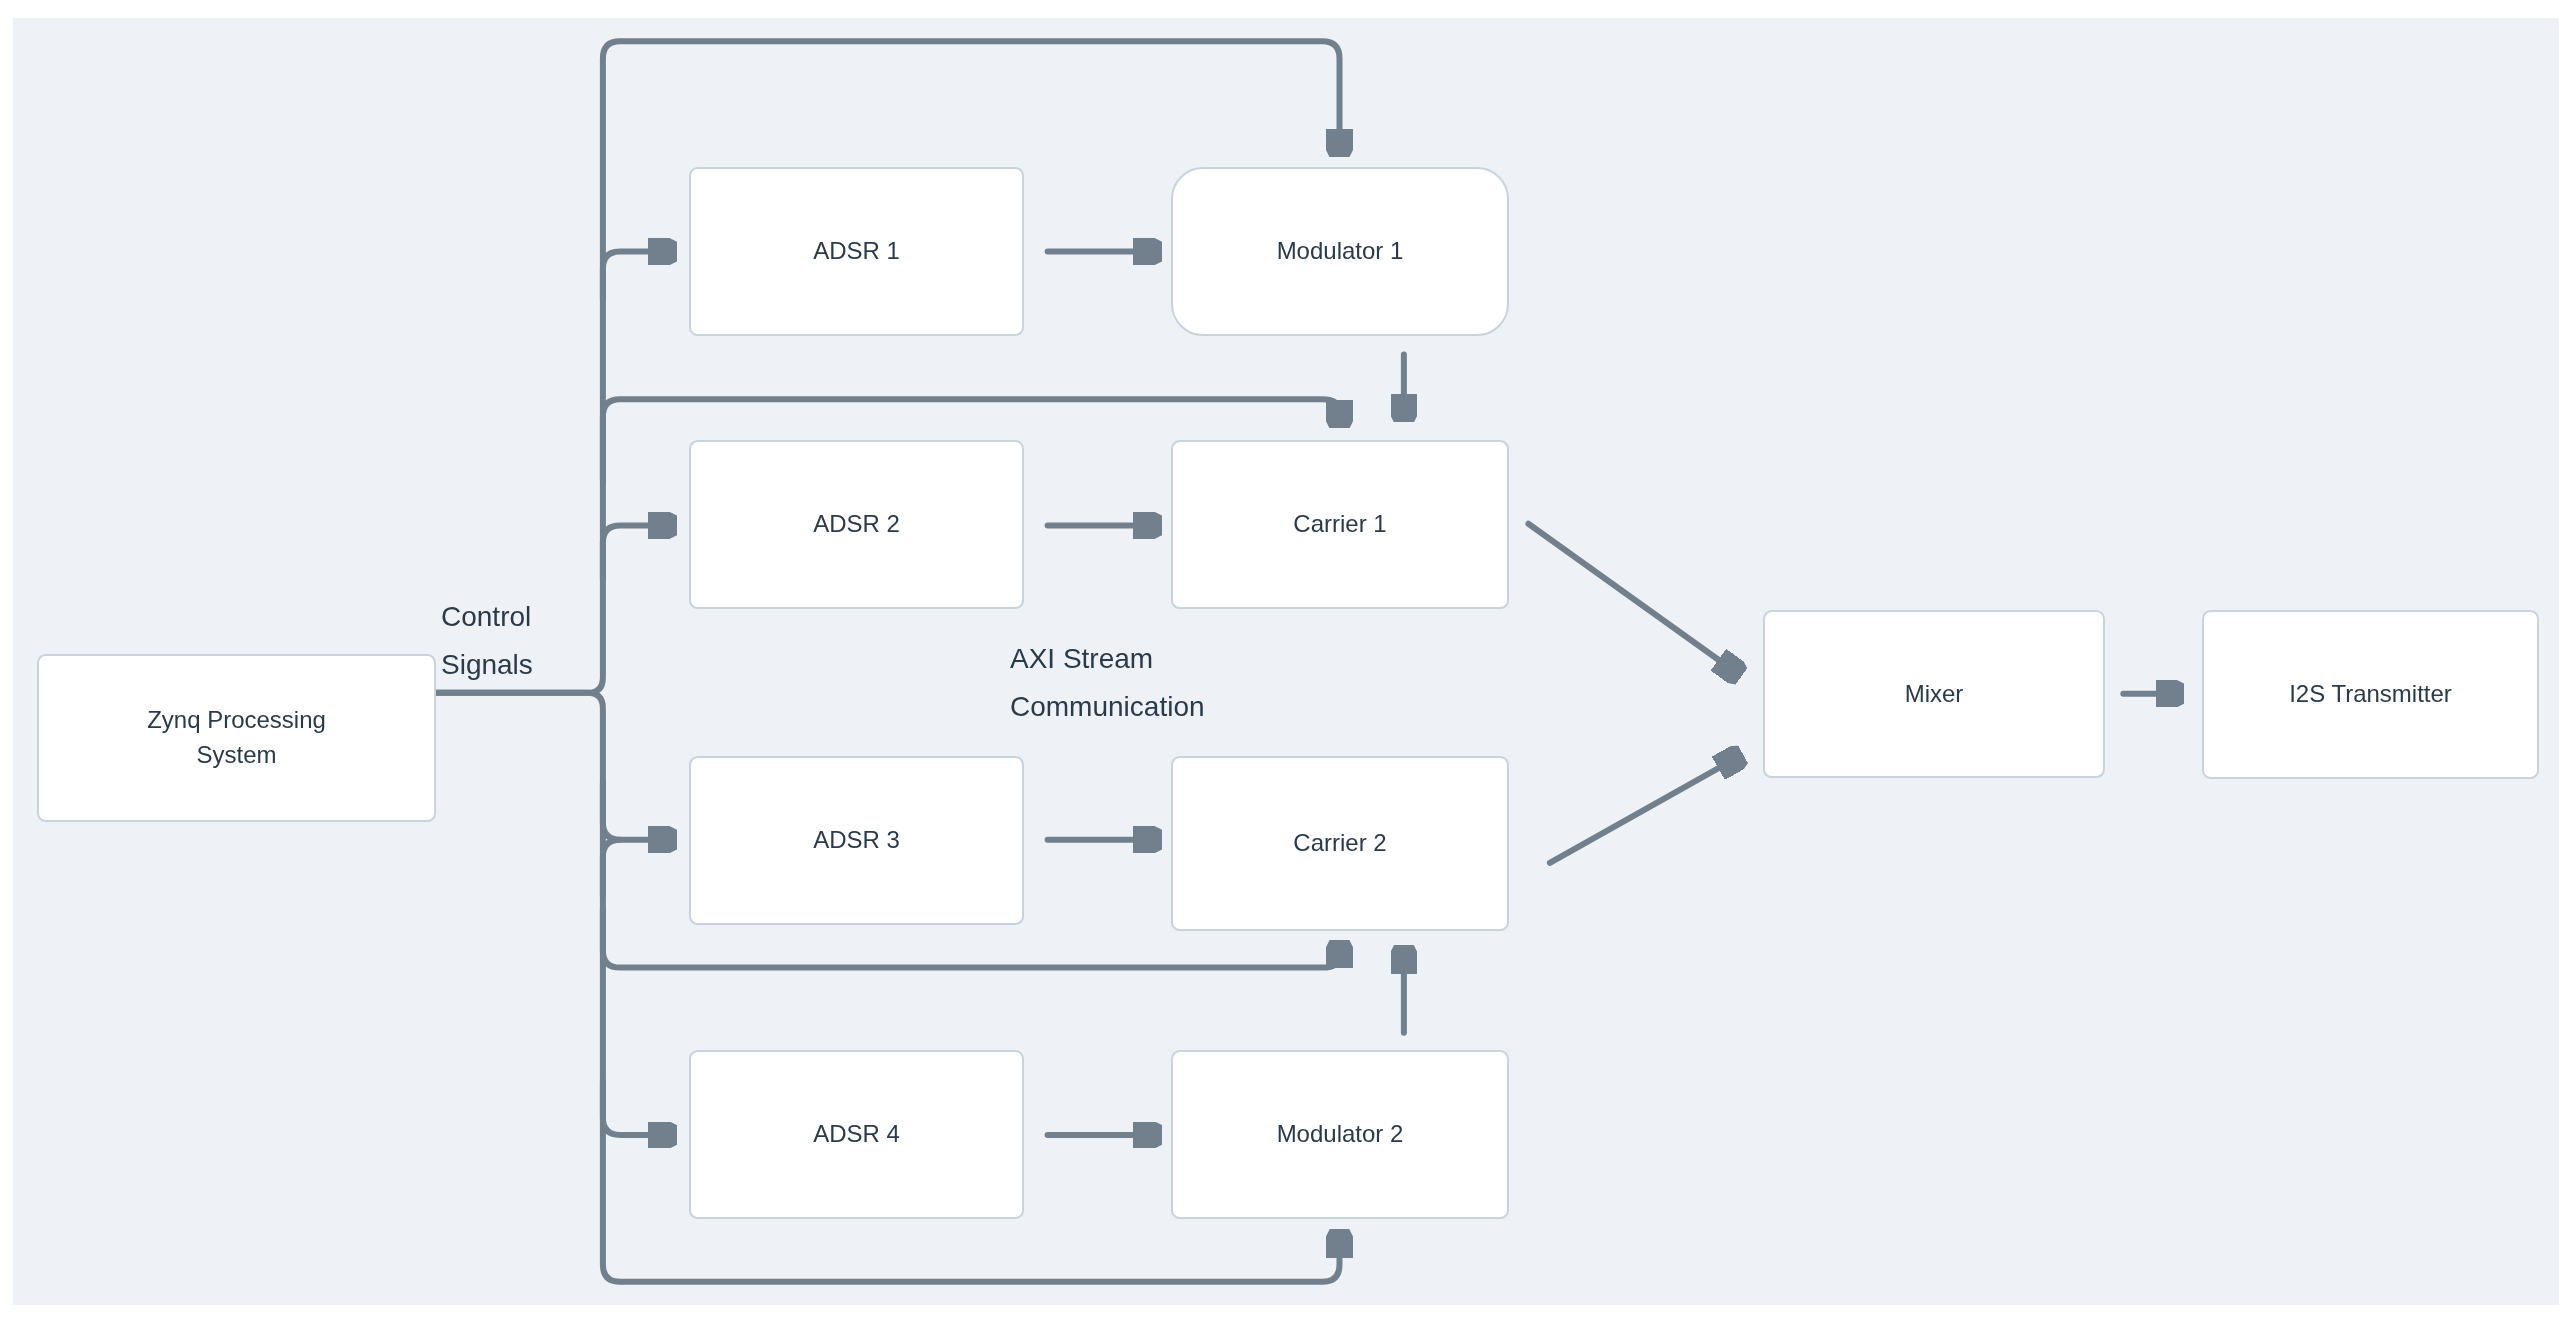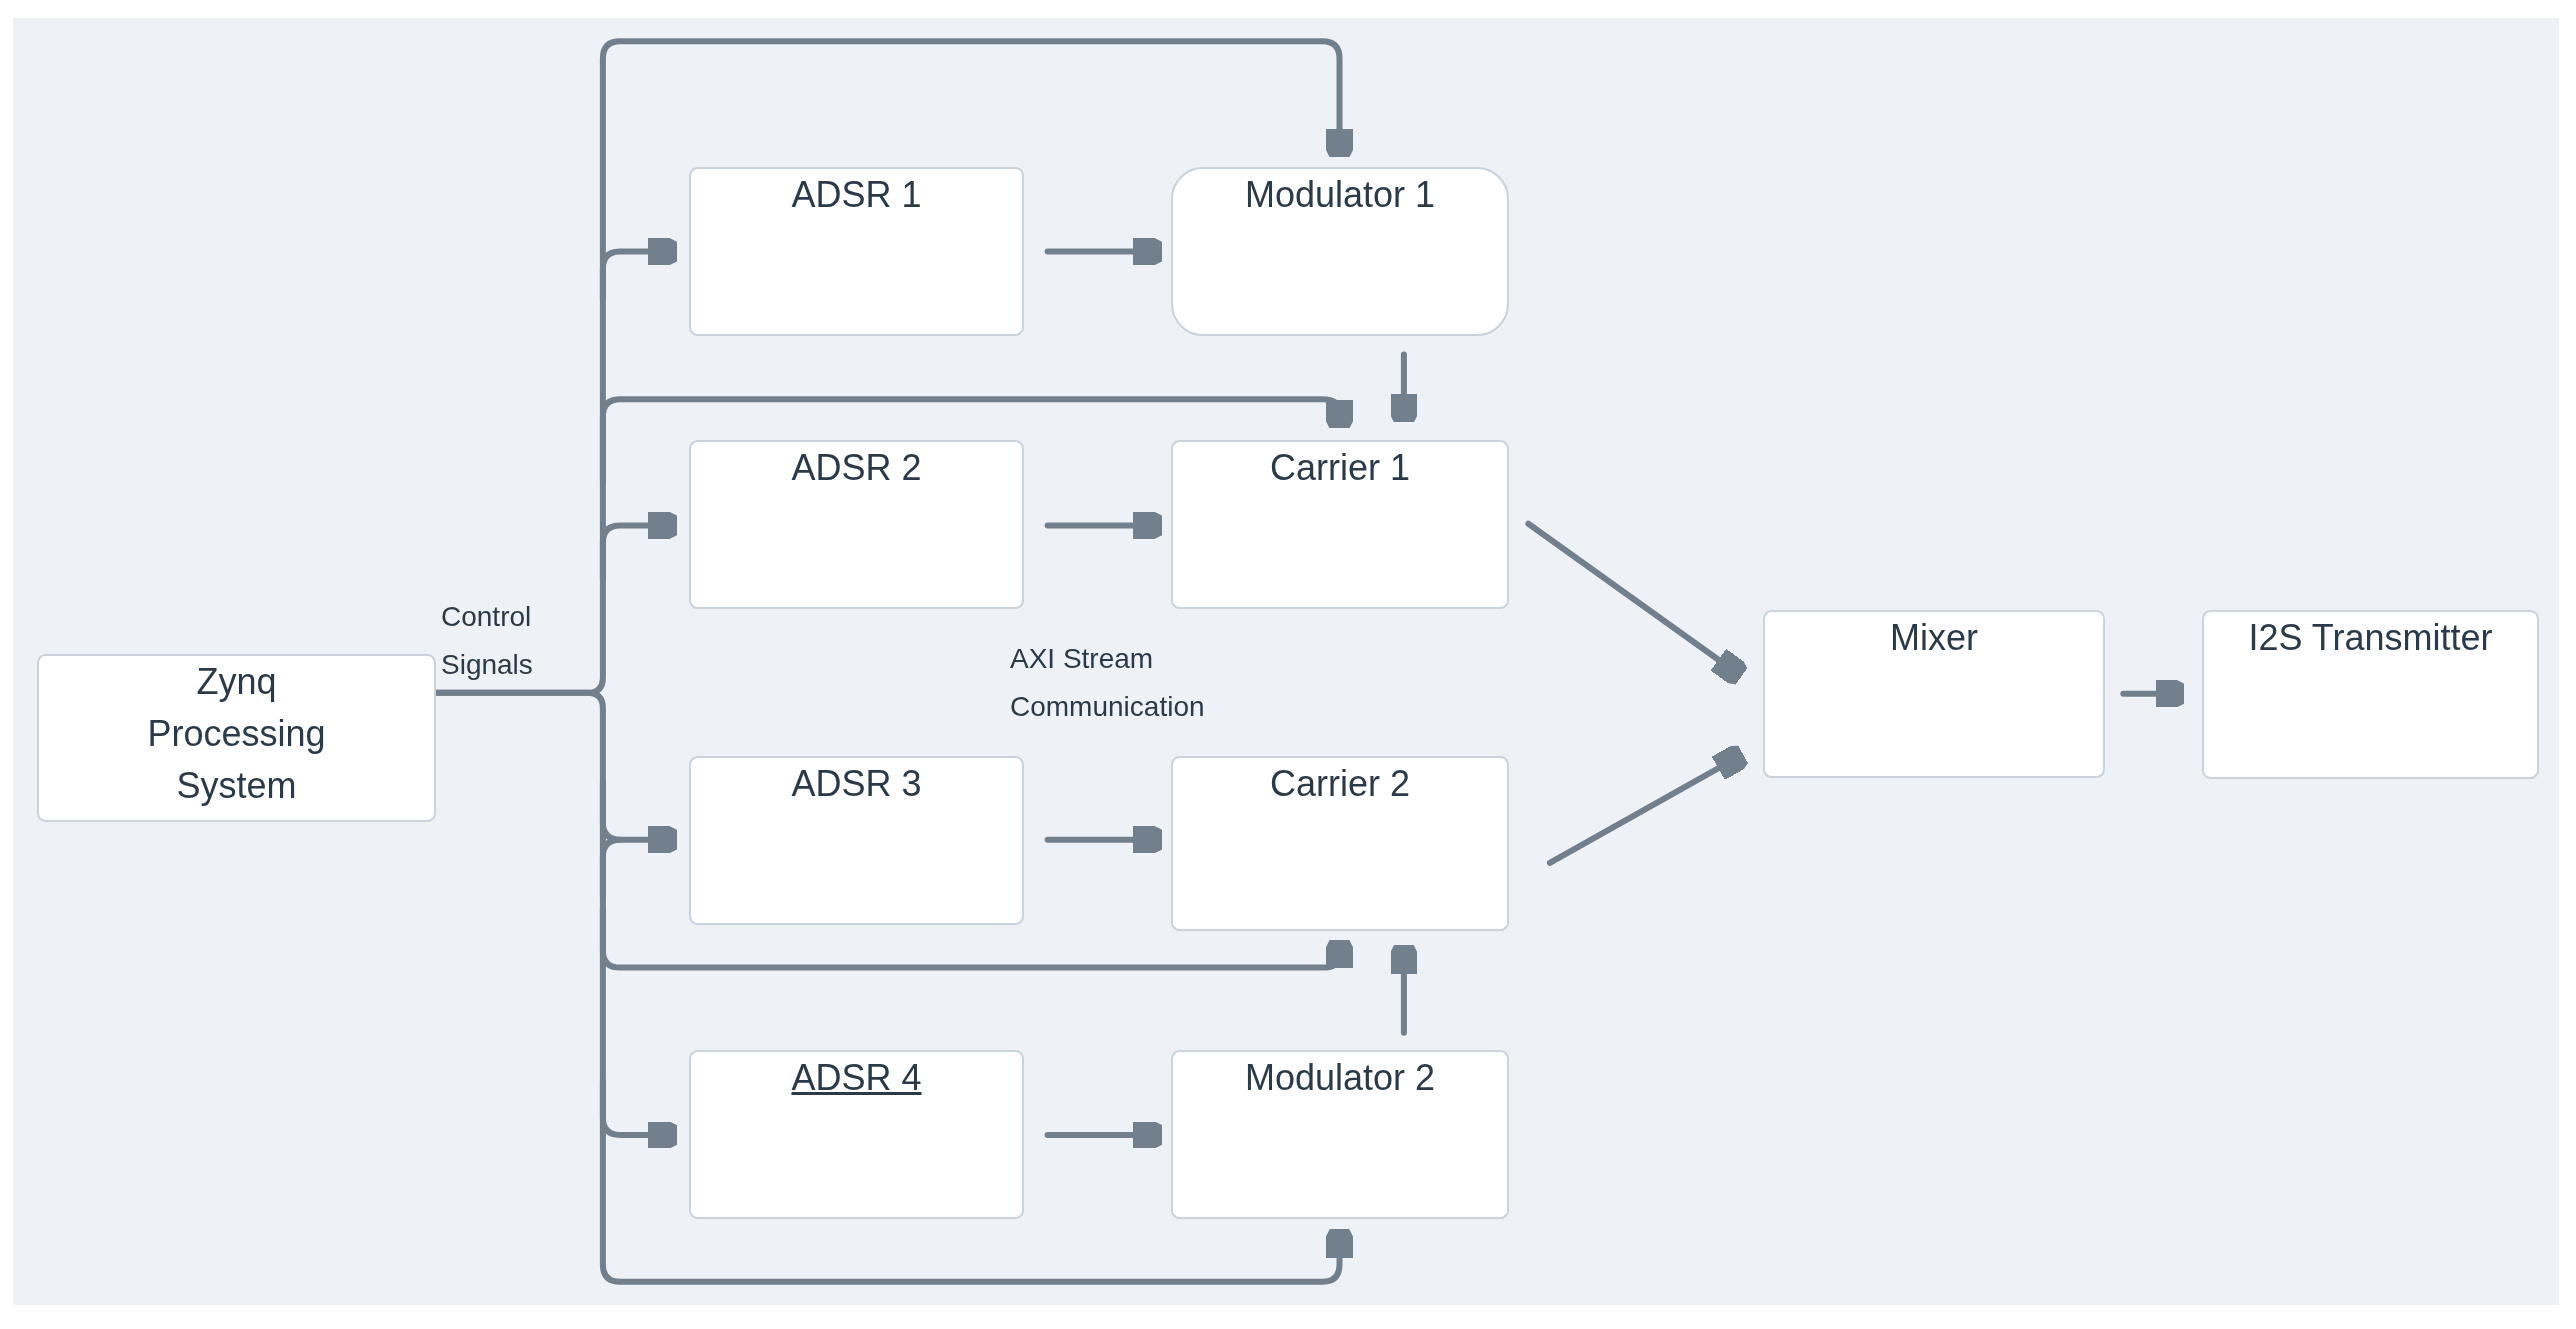--- a/index.html
+++ b/index.html
@@ -26,38 +26,38 @@
     stroke-linecap:round;
     stroke-linejoin:round;
   }
   .node{
     position:absolute;
     box-sizing:border-box;
     background:#ffffff;
     border:2.6px solid #c9d3dc;
     border-radius:8.6px;
     display:flex;
-    align-items:flex-start;
+    align-items:center;
     justify-content:center;
     text-align:center;
     color:#2b3a49;
-    font-size:36px;
+    font-size:24px;
     font-weight:500;
     line-height:1.45;
   }
   .node .node-label{max-width:258px;}
   .n-zynq {left:37px;  top:610px; width:399px;height:168px;margin-top:44px;}
   .n-zynq .node-label{max-width:240px;}
   .n-adsr1{left:689px; top:167px; width:335px;height:169px;}
   .n-mod1 {left:1171px;top:167px; width:338px;height:169px;border-radius:32px;}
   .n-adsr2{left:689px; top:440px; width:335px;height:169px;}
   .n-car1 {left:1171px;top:440px; width:338px;height:169px;}
   .n-adsr3{left:689px; top:756px; width:335px;height:169px;}
   .n-car2 {left:1171px;top:756px; width:338px;height:175px;}
-  .n-adsr4{left:689px; top:1050px;width:335px;height:169px;text-decoration:underline;}
+  .n-adsr4{left:689px; top:1050px;width:335px;height:169px;}
   .n-mod2 {left:1171px;top:1050px;width:338px;height:169px;}
   .n-mixer{left:1763px;top:610px; width:342px;height:168px;}
   .n-i2s  {left:2202px;top:610px; width:337px;height:169px;}
   .n-i2s .node-label{max-width:309px;}
   .edge-label{
     position:absolute;
     color:#2b3a49;
     font-size:28px;
     font-weight:500;
     line-height:48px;

